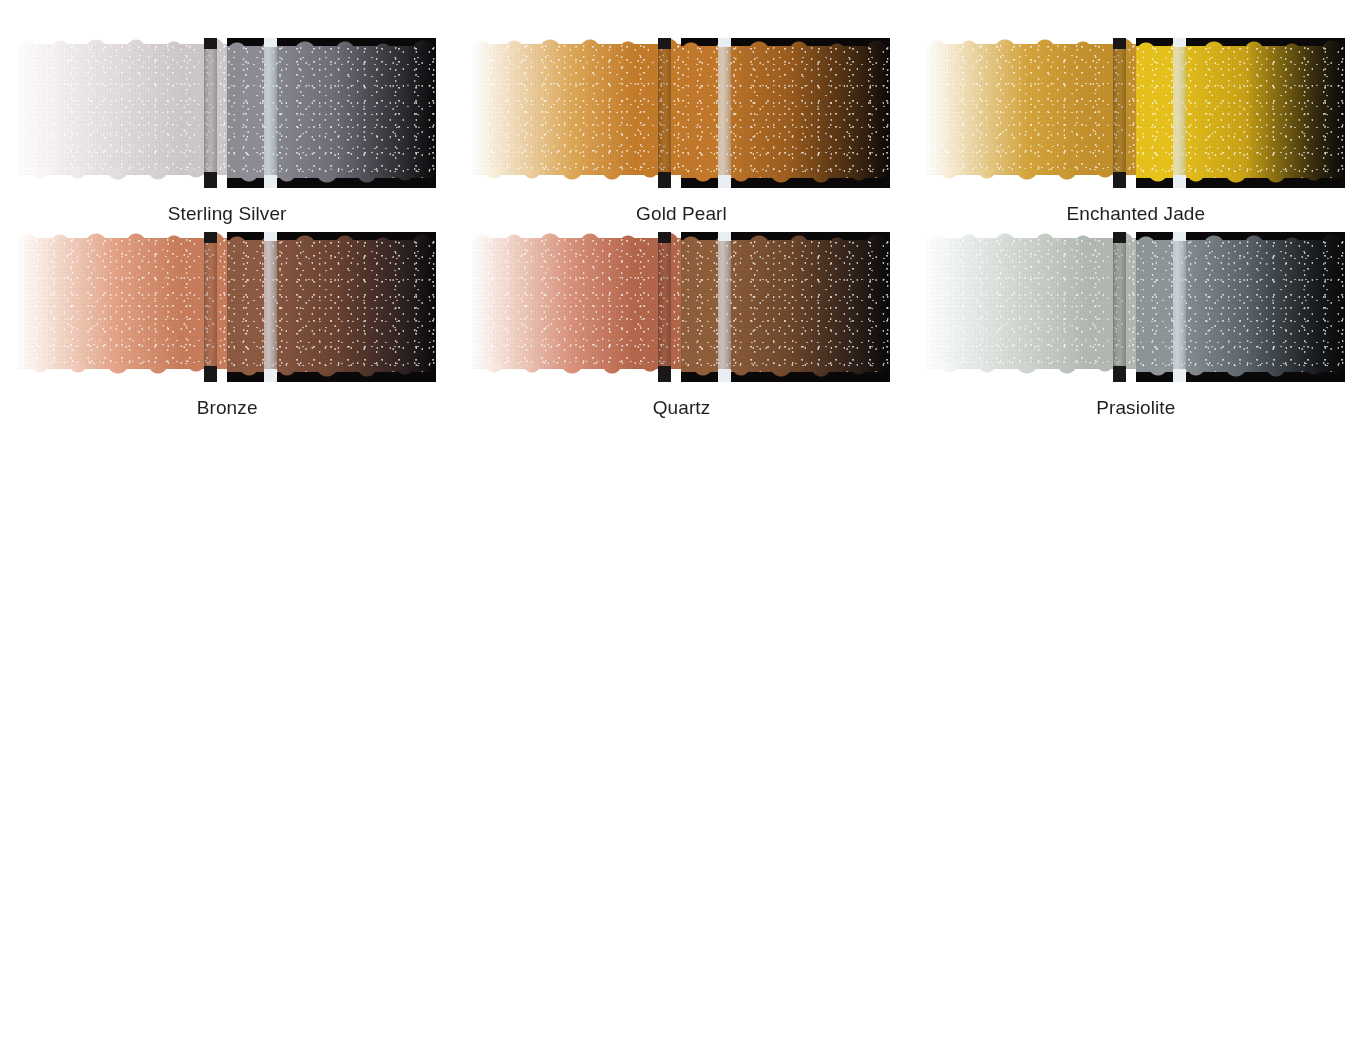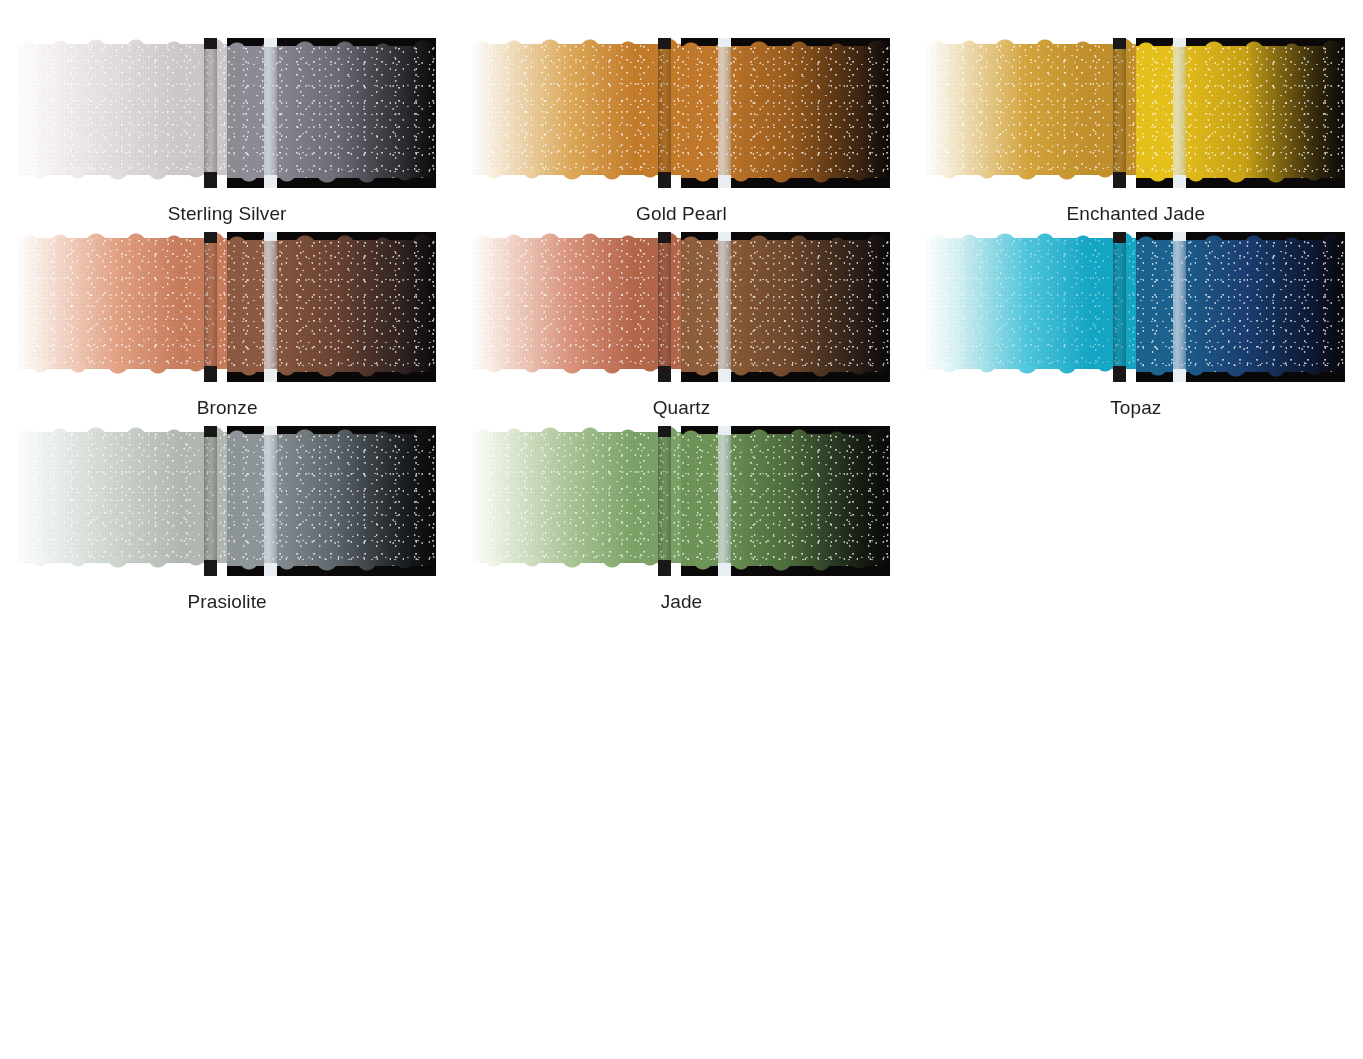--- a/index.html
+++ b/index.html
@@ -296,79 +296,33 @@
         <div class="tape-notch" style="left: 186px; bottom: 0px; height: 16px; background: rgb(26, 23, 24);"></div>
         <div class="tape tape-black" style="left: 246px;"></div>
         <div class="tape-notch" style="left: 246px; top: 0px; height: 9px; background: rgb(233, 238, 243);"></div>
         <div class="tape-notch" style="left: 246px; bottom: 0px; height: 13px; background: rgb(233, 238, 243);"></div>
       </div>
       <div class="swatch-label">Quartz</div>
     </div>
     <div class="swatch-cell">
       <div class="swatch-img">
         <div class="half half-white">
-          <div class="wash wash-white" style="background: linear-gradient(90deg, rgb(255, 255, 255) 0%, rgb(217, 242, 243) 14%, rgb(79, 199, 221) 48%, rgb(21, 167, 198) 78%, rgb(21, 167, 198) 100%);">
-            <div class="grain"></div>
-            <div class="speckle"></div>
-          </div>
-        </div>
-        <div class="half half-black">
-          <div class="wash wash-black" style="background: linear-gradient(90deg, rgb(29, 99, 144) 0%, rgb(29, 99, 144) 18%, rgb(27, 63, 114) 52%, rgb(13, 23, 48) 86%, rgb(10, 8, 9) 100%);">
-            <div class="grain"></div>
-            <div class="speckle speckle-strong"></div>
-          </div>
-        </div>
-        <div class="tape tape-white" style="left: 186px;"></div>
-        <div class="tape-notch" style="left: 186px; top: 0px; height: 11px; background: rgb(26, 23, 24);"></div>
-        <div class="tape-notch" style="left: 186px; bottom: 0px; height: 16px; background: rgb(26, 23, 24);"></div>
-        <div class="tape tape-black" style="left: 246px;"></div>
-        <div class="tape-notch" style="left: 246px; top: 0px; height: 9px; background: rgb(233, 238, 243);"></div>
-        <div class="tape-notch" style="left: 246px; bottom: 0px; height: 13px; background: rgb(233, 238, 243);"></div>
-      </div>
-      <div class="swatch-label">Topaz</div>
-    </div>
-    <div class="swatch-cell">
-      <div class="swatch-img">
-        <div class="half half-white">
           <div class="wash wash-white" style="background: linear-gradient(90deg, rgb(255, 255, 255) 0%, rgb(238, 243, 240) 14%, rgb(205, 212, 205) 48%, rgb(178, 185, 178) 78%, rgb(178, 185, 178) 100%);">
             <div class="grain"></div>
             <div class="speckle speckle-strong"></div>
           </div>
         </div>
         <div class="half half-black">
           <div class="wash wash-black" style="background: linear-gradient(90deg, rgb(142, 150, 154) 0%, rgb(142, 150, 154) 18%, rgb(93, 102, 108) 52%, rgb(25, 28, 32) 86%, rgb(10, 8, 9) 100%);">
             <div class="grain"></div>
             <div class="speckle speckle-strong"></div>
           </div>
         </div>
         <div class="tape tape-white" style="left: 186px;"></div>
         <div class="tape-notch" style="left: 186px; top: 0px; height: 11px; background: rgb(26, 23, 24);"></div>
         <div class="tape-notch" style="left: 186px; bottom: 0px; height: 16px; background: rgb(26, 23, 24);"></div>
         <div class="tape tape-black" style="left: 246px;"></div>
         <div class="tape-notch" style="left: 246px; top: 0px; height: 9px; background: rgb(233, 238, 243);"></div>
         <div class="tape-notch" style="left: 246px; bottom: 0px; height: 13px; background: rgb(233, 238, 243);"></div>
       </div>
       <div class="swatch-label">Prasiolite</div>
     </div>
-    <div class="swatch-cell">
-      <div class="swatch-img">
-        <div class="half half-white">
-          <div class="wash wash-white" style="background: linear-gradient(90deg, rgb(255, 255, 255) 0%, rgb(231, 239, 220) 14%, rgb(169, 196, 149) 48%, rgb(123, 163, 103) 78%, rgb(123, 163, 103) 100%);">
-            <div class="grain"></div>
-            <div class="speckle speckle-strong"></div>
-          </div>
-        </div>
-        <div class="half half-black">
-          <div class="wash wash-black" style="background: linear-gradient(90deg, rgb(111, 148, 88) 0%, rgb(111, 148, 88) 18%, rgb(77, 107, 60) 52%, rgb(22, 29, 20) 86%, rgb(10, 8, 9) 100%);">
-            <div class="grain"></div>
-            <div class="speckle speckle-strong"></div>
-          </div>
-        </div>
-        <div class="tape tape-white" style="left: 186px;"></div>
-        <div class="tape-notch" style="left: 186px; top: 0px; height: 11px; background: rgb(26, 23, 24);"></div>
-        <div class="tape-notch" style="left: 186px; bottom: 0px; height: 16px; background: rgb(26, 23, 24);"></div>
-        <div class="tape tape-black" style="left: 246px;"></div>
-        <div class="tape-notch" style="left: 246px; top: 0px; height: 9px; background: rgb(233, 238, 243);"></div>
-        <div class="tape-notch" style="left: 246px; bottom: 0px; height: 13px; background: rgb(233, 238, 243);"></div>
-      </div>
-      <div class="swatch-label">Jade</div>
-    </div>
   </div>
 
 </body></html>

